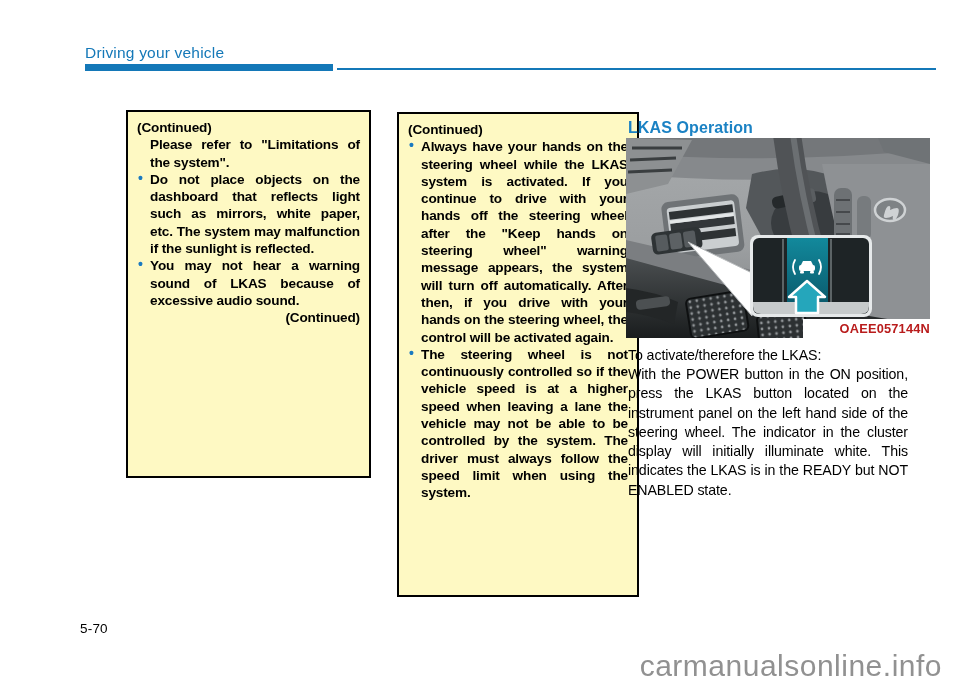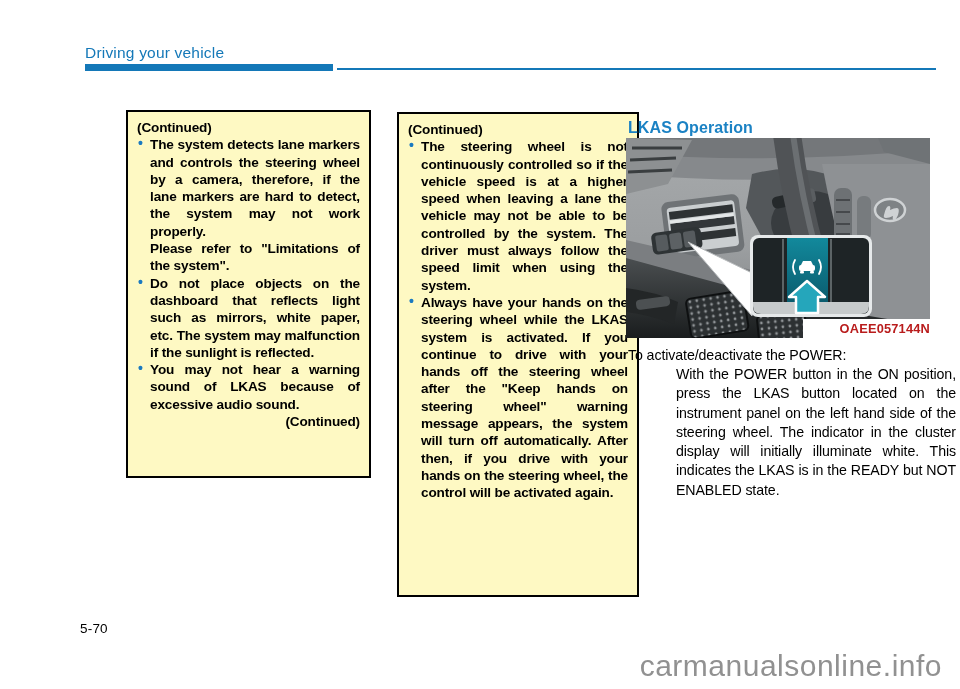--- a/index.html
+++ b/index.html
@@ -43,51 +43,50 @@
   .fig-caption{
     position:absolute;right:0;bottom:0;width:127px;height:19px;background:#fff;
     font-size:12.8px;color:#b91c1c;text-align:right;line-height:19px;
     letter-spacing:.2px;font-weight:bold;font-family:"Liberation Sans",sans-serif;
   }
   .rc-para{
     position:absolute;left:628px;width:280px;
     font-size:14.2px;line-height:19.3px;letter-spacing:-.1px;
   }
   #rc-p0{top:346px;}
-  #rc-p1{top:365px;text-align:justify;margin-left:48px;}
+  #rc-p1{top:365px;text-align:justify;}
 
   
   .page-number{position:absolute;left:80px;top:621px;font-size:13.5px;letter-spacing:.2px;}
   .watermark{
     position:absolute;right:18px;bottom:6px;
     font-size:30px;color:#919191;letter-spacing:.5px;
   }
 </style>
 </head>
 <body>
 
 <div class="page">
 
   <div class="chapter-title">Driving your vehicle</div>
   <div class="thick-bar"></div>
   <div class="thin-rule"></div>
 
   <div class="warnbox" id="box1">
     <div class="title">(Continued)</div>
-    <div class="bullet">The system detects lane markers and controls the steering wheel by a camera, therefore, if the lane markers are hard to detect, the system may not work properly.</div>
     <div class="note">Please refer to "Limitations of the system".</div>
     <div class="bullet">Do not place objects on the dashboard that reflects light such as mirrors, white paper, etc. The system may malfunction if the sunlight is reflected.</div>
     <div class="bullet">You may not hear a warning sound of LKAS because of excessive audio sound.</div>
     <div class="box-footer">(Continued)</div>
   </div>
 
   <div class="warnbox" id="box2">
     <div class="title">(Continued)</div>
+    <div class="bullet">Always have your hands on the steering wheel while the LKAS system is activated. If you continue to drive with your hands off the steering wheel after the "Keep hands on steering wheel" warning message appears, the system will turn off automatically. After then, if you drive with your hands on the steering wheel, the control will be activated again.</div>
     <div class="bullet">The steering wheel is not continuously controlled so if the vehicle speed is at a higher speed when leaving a lane the vehicle may not be able to be controlled by the system. The driver must always follow the speed limit when using the system.</div>
-    <div class="bullet">Always have your hands on the steering wheel while the LKAS system is activated. If you continue to drive with your hands off the steering wheel after the "Keep hands on steering wheel" warning message appears, the system will turn off automatically. After then, if you drive with your hands on the steering wheel, the control will be activated again.</div>
   </div>
 
   <div class="section-heading">LKAS Operation</div>
 
   <div class="figure">
     <svg width="304" height="200" viewBox="0 0 304 200">
       <defs>
         <linearGradient id="gBase" x1="0" y1="0" x2="0" y2="1">
           <stop offset="0" stop-color="#a7aaac"></stop>
             <stop offset=".55" stop-color="#9b9ea0"></stop>
@@ -197,18 +196,18 @@
             <rect x="184" y="133" width="4" height="2.5" rx="1"></rect>
           </g>
         </g>
 
         <polygon points="181,143 199,159 192,159 192,175 170,175 170,159 163,159" fill="#25a6bb" stroke="#ffffff" stroke-width="2.5" stroke-linejoin="round"></polygon>
       </g>
     </svg>
     <div class="fig-caption">OAEE057144N</div>
   </div>
 
-  <div class="rc-para" id="rc-p0">To activate/deactivate the POWER:</div>
+  <div class="rc-para" id="rc-p0">To activate/therefore the LKAS:</div>
   <div class="rc-para" id="rc-p1">With the POWER button in the ON position, press the LKAS button located on the instrument panel on the left hand side of the steering wheel. The indicator in the cluster display will initially illuminate white. This indicates the LKAS is in the READY but NOT ENABLED state.</div>
 
   <div class="page-number">5-70</div>
   <div class="watermark">carmanualsonline.info</div>
 </div>
 
 </body></html>

